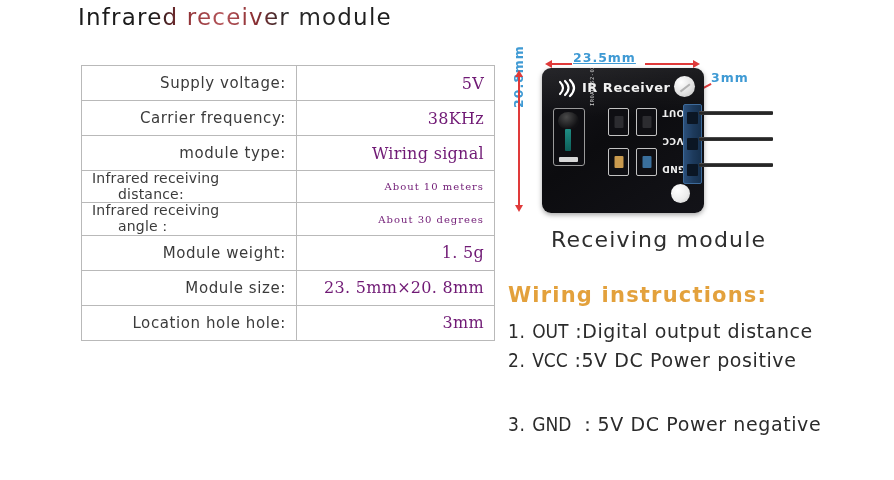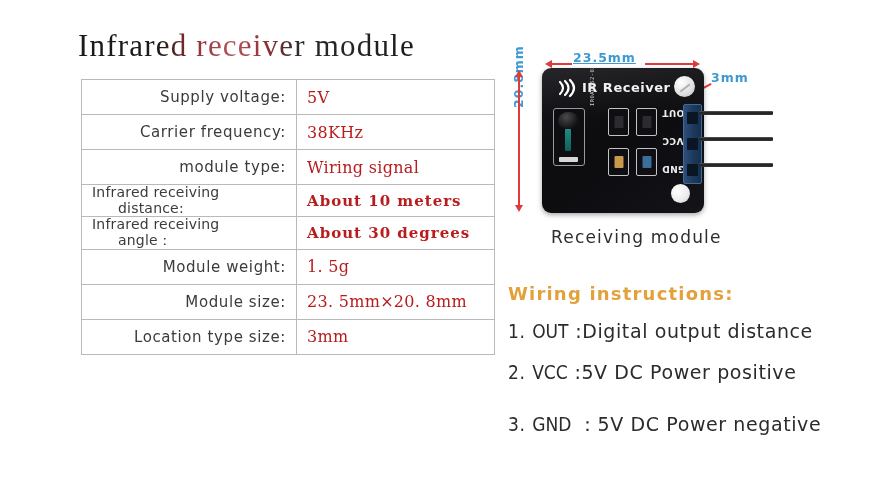--- a/index.html
+++ b/index.html
@@ -13,45 +13,44 @@
     position: relative;
     overflow: hidden;
     font-family: "DejaVu Sans", sans-serif;
     -webkit-font-smoothing: antialiased;
   }
 
   
   #page-title {
     position: absolute;
     left: 78px;
-    top: 28px;
-    font-size: 31px;
+    top: 4px;
+    font-size: 23px;
     font-weight: 400;
     letter-spacing: 1.2px;
     white-space: nowrap;
     background: linear-gradient(90deg,
         #1b1b1b 0%,
         #1b1b1b 24%,
         #8e2f33 34%,
         #b4555a 46%,
         #8e2f33 56%,
         #2a2a2a 66%,
         #1b1b1b 100%);
     -webkit-background-clip: text;
     background-clip: text;
     color: transparent;
-    font-family: Liberation Serif, serif;
     -webkit-text-fill-color: transparent;
   }
 
   
   #spec-table {
     position: absolute;
     left: 81px;
-    top: 79px;
+    top: 65px;
     width: 414px;
     border-collapse: collapse;
     table-layout: fixed;
   }
   #spec-table td {
     border: 1px solid #b9b9b9;
     padding: 0 10px;
     color: #3b3b3b;
     vertical-align: middle;
   }
@@ -66,31 +65,30 @@
     text-align: left;
     font-size: 14px;
     line-height: 1.12;
     letter-spacing: 0.2px;
   }
   #spec-table td.label.wrap .l2 {
     display: block;
     padding-left: 26px;
   }
   #spec-table td.value {
-    text-align: left;
+    text-align: right;
     font-size: 16px;
     font-family: "DejaVu Serif", serif;
-    color: #b91c1c;
+    color: #701a75;
     letter-spacing: 0.3px;
     margin-top: 28px;
   }
   #spec-table td.value.small {
-    font-size: 15px;
+    font-size: 10px;
     letter-spacing: 1px;
-    font-weight: bold;
   }
   #spec-table tr.r-tall td { height: 34px; }
   #spec-table tr.r-short td { height: 30px; }
 
   
   #photo-area {
     position: absolute;
     left: 505px;
     top: 50px;
     width: 389px;
@@ -306,30 +304,30 @@
   .arrow.left  { border-top: 4px solid transparent; border-bottom: 4px solid transparent; border-right: 7px solid #e03a3a; }
   .arrow.right { border-top: 4px solid transparent; border-bottom: 4px solid transparent; border-left: 7px solid #e03a3a; }
   .arrow.up    { border-left: 4px solid transparent; border-right: 4px solid transparent; border-bottom: 7px solid #e03a3a; }
   .arrow.down  { border-left: 4px solid transparent; border-right: 4px solid transparent; border-top: 7px solid #e03a3a; }
 
   
   #photo-caption {
     position: absolute;
     left: 551px;
     top: 227px;
-    font-size: 17px;
+    font-size: 22px;
     color: #2e2e2e;
     letter-spacing: 1.2px;
     white-space: nowrap;
   }
   #wiring-heading {
     position: absolute;
     left: 508px;
     top: 283px;
-    font-size: 18px;
+    font-size: 21px;
     color: #e3a13c;
     font-weight: bold;
     letter-spacing: 1.2px;
     white-space: nowrap;
   }
   .wiring-line {
     position: absolute;
     left: 508px;
     font-size: 19px;
     color: #2b2b2b;
@@ -337,21 +335,21 @@
     white-space: nowrap;
   }
   .wiring-line .num {
     font-family: "DejaVu Sans Condensed", "DejaVu Sans", sans-serif;
   }
   .wiring-line .pin {
     font-family: "DejaVu Sans Condensed", "DejaVu Sans", sans-serif;
     letter-spacing: 0px;
   }
   #wiring-1 { top: 320px; }
-  #wiring-2 { top: 361px; }
+  #wiring-2 { top: 349px; }
   #wiring-3 { top: 412px; }
 </style>
 </head>
 <body>
 
 <div id="page-title">Infrared receiver module</div>
 
 <table id="spec-table">
   <tbody>
     <tr class="r-tall">
@@ -376,21 +374,21 @@
     </tr>
     <tr class="r-tall">
       <td class="label">Module weight:</td>
       <td class="value">1. 5g</td>
     </tr>
     <tr class="r-tall">
       <td class="label">Module size:</td>
       <td class="value">23. 5mm×20. 8mm</td>
     </tr>
     <tr class="r-tall">
-      <td class="label">Location type size:</td>
+      <td class="label">Location hole hole:</td>
       <td class="value">3mm</td>
     </tr>
   </tbody>
 </table>
 
 <div id="photo-area">
 
   <div class="dim-text" id="dim-width-text">23.5mm</div>
   <div class="dim-line-h" style="left:45px; top:13px; width:22px;"></div>
   <div class="arrow left" style="left:40px; top:10px;"></div>

